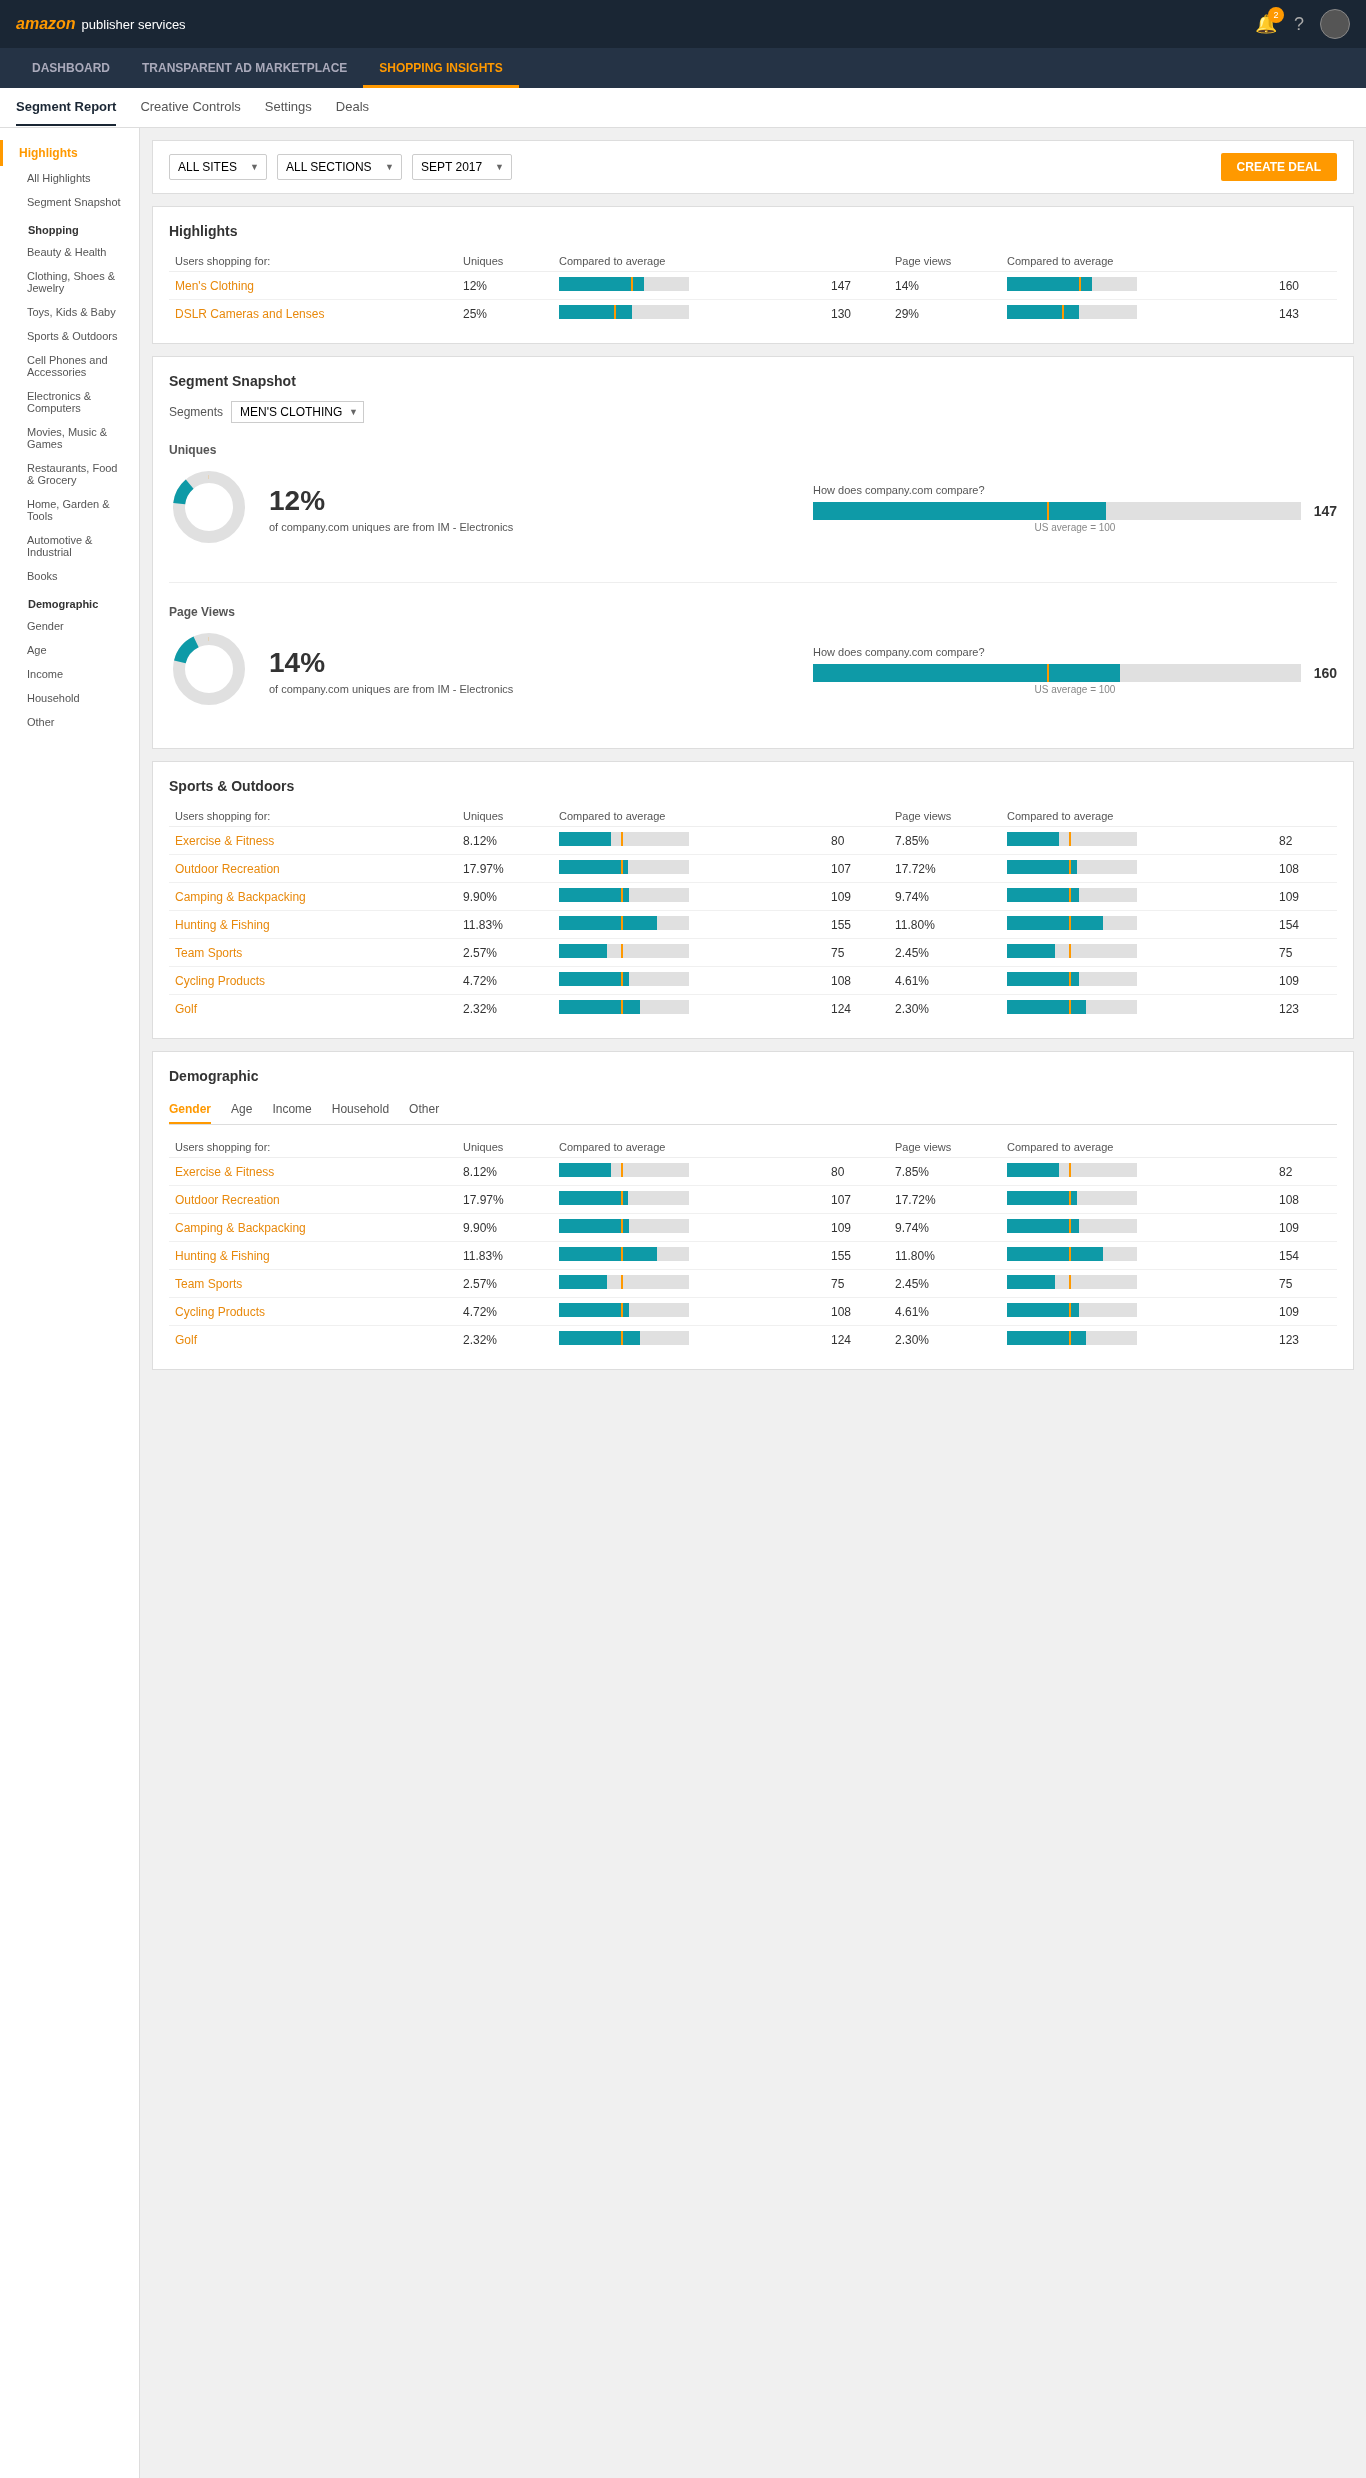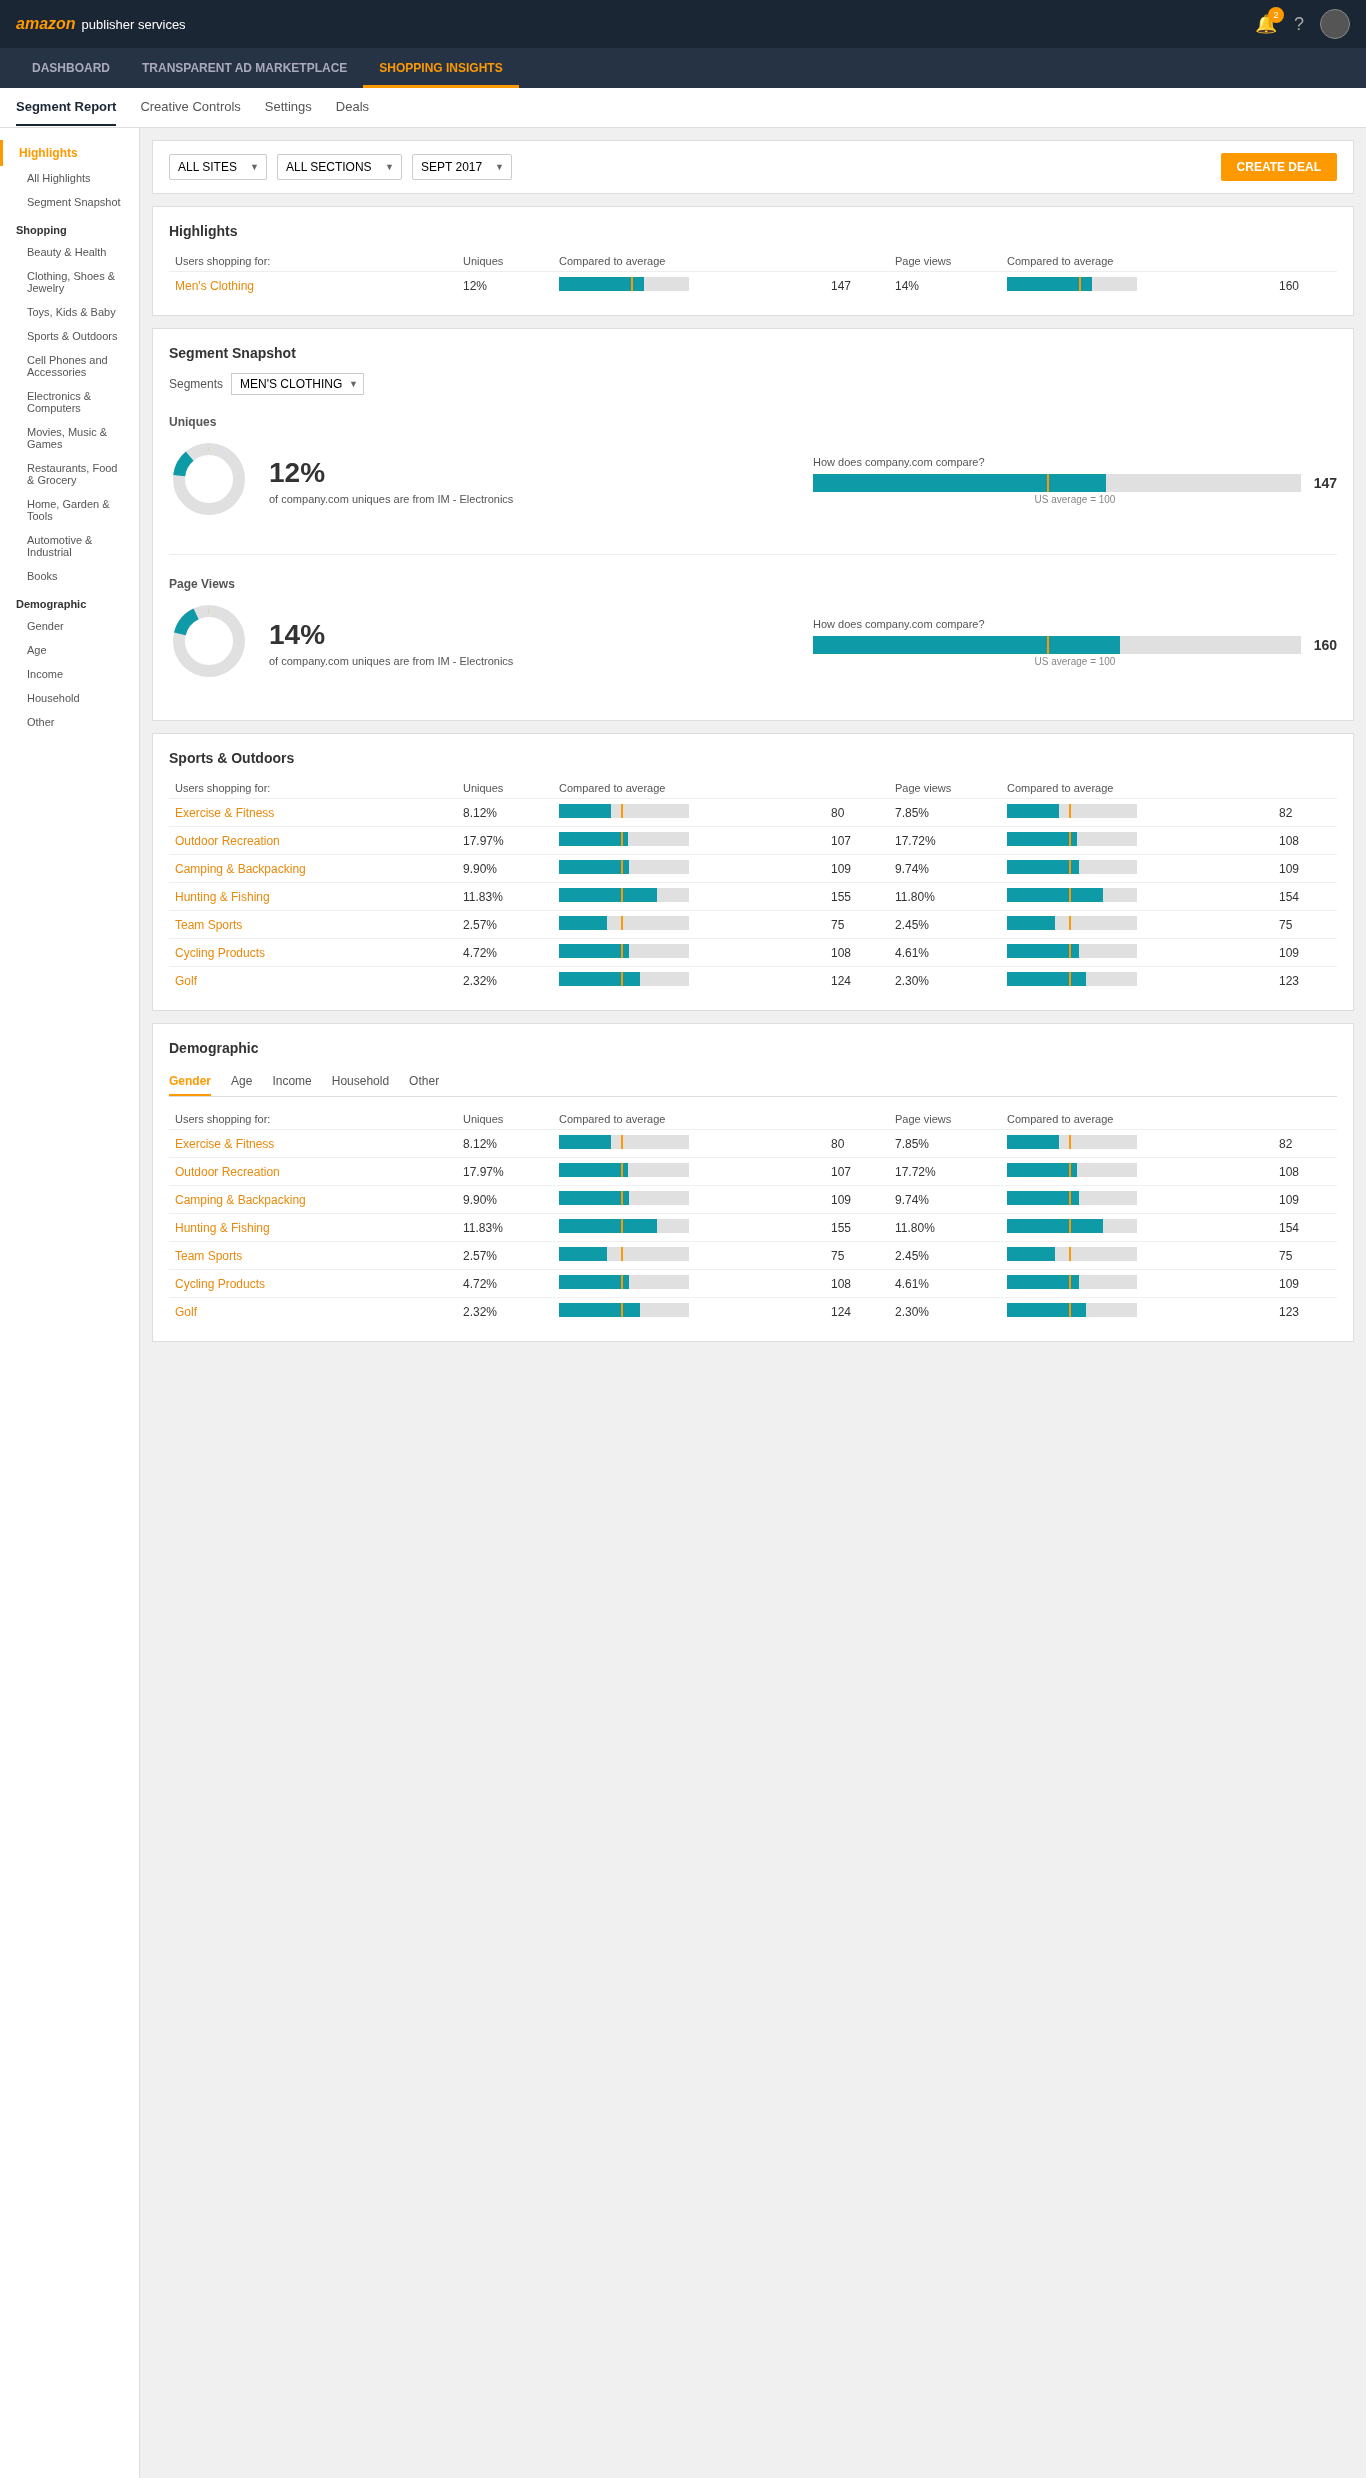--- a/index.html
+++ b/index.html
@@ -68,21 +68,21 @@
     }
     .sidebar-item {
       padding: 6px 16px;
       cursor: pointer;
       font-size: 12px;
       color: #555;
       border-left: 3px solid transparent;
     }
     .sidebar-item.active { color: #ff9900; border-left: 3px solid #ff9900; font-weight: bold; }
     .sidebar-section {
-      padding: 10px 16px 4px;
+      padding: 10px 28px 4px;
       font-size: 11px;
       font-weight: bold;
       color: #333;
       text-transform: none;
     }
 
     
     .content { flex: 1; padding: 12px; background: #f0f0f0; }
 
     
@@ -282,20 +282,35 @@
     <div style="width:65%;height:100%;background:#0e9aa7;"></div>
     <div style="position:absolute;top:0;left:55%;height:100%;width:2px;background:#ff9900;"></div>
   </div></td>
       <td>147</td>
       <td>14%</td>
       <td><div style="width:130px;height:14px;background:#e0e0e0;position:relative;display:inline-block;">
     <div style="width:65%;height:100%;background:#0e9aa7;"></div>
     <div style="position:absolute;top:0;left:55%;height:100%;width:2px;background:#ff9900;"></div>
   </div></td>
       <td>160</td>
+    </tr>
+            <tr>
+      <td><span class="link-text">DSLR Cameras and Lenses</span></td>
+      <td>25%</td>
+      <td><div style="width:130px;height:14px;background:#e0e0e0;position:relative;display:inline-block;">
+    <div style="width:56%;height:100%;background:#0e9aa7;"></div>
+    <div style="position:absolute;top:0;left:42%;height:100%;width:2px;background:#ff9900;"></div>
+  </div></td>
+      <td>130</td>
+      <td>29%</td>
+      <td><div style="width:130px;height:14px;background:#e0e0e0;position:relative;display:inline-block;">
+    <div style="width:55%;height:100%;background:#0e9aa7;"></div>
+    <div style="position:absolute;top:0;left:42%;height:100%;width:2px;background:#ff9900;"></div>
+  </div></td>
+      <td>143</td>
     </tr>
           </tbody>
       </table>
     </div>
 
     <div class="card">
       <div class="card-title">Segment Snapshot</div>
       <div class="segment-row">
         <span style="font-size:12px; color:#555;">Segments</span>
         <div style="position:relative; display:inline-block;">

